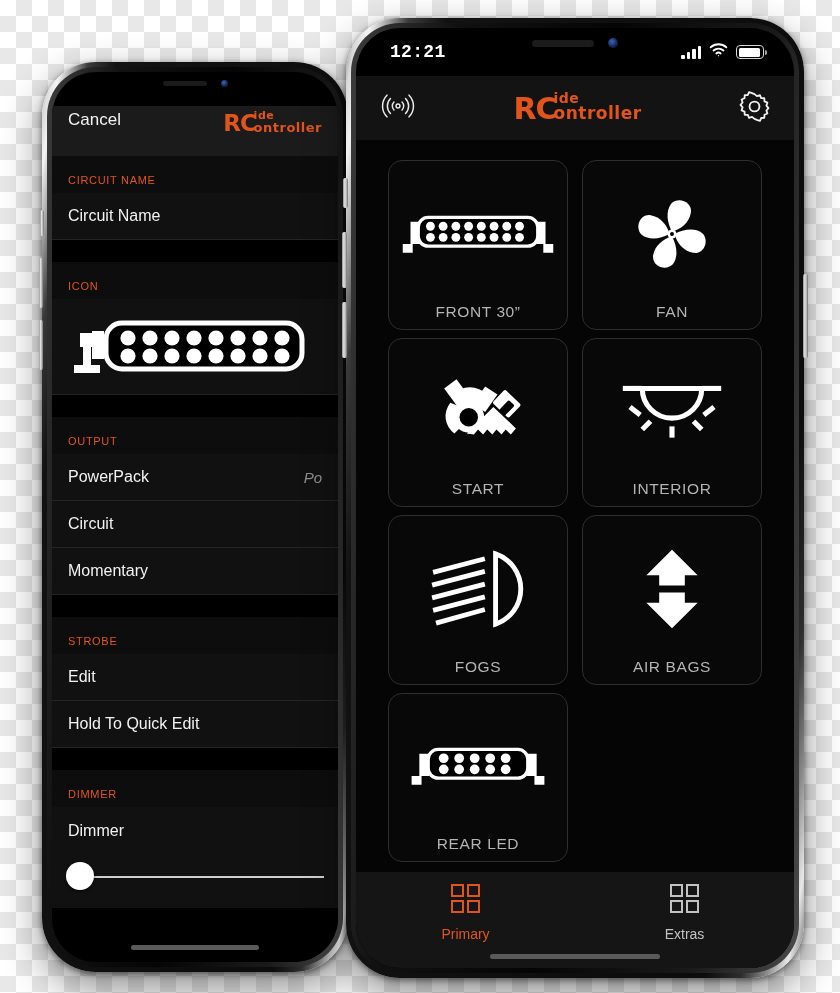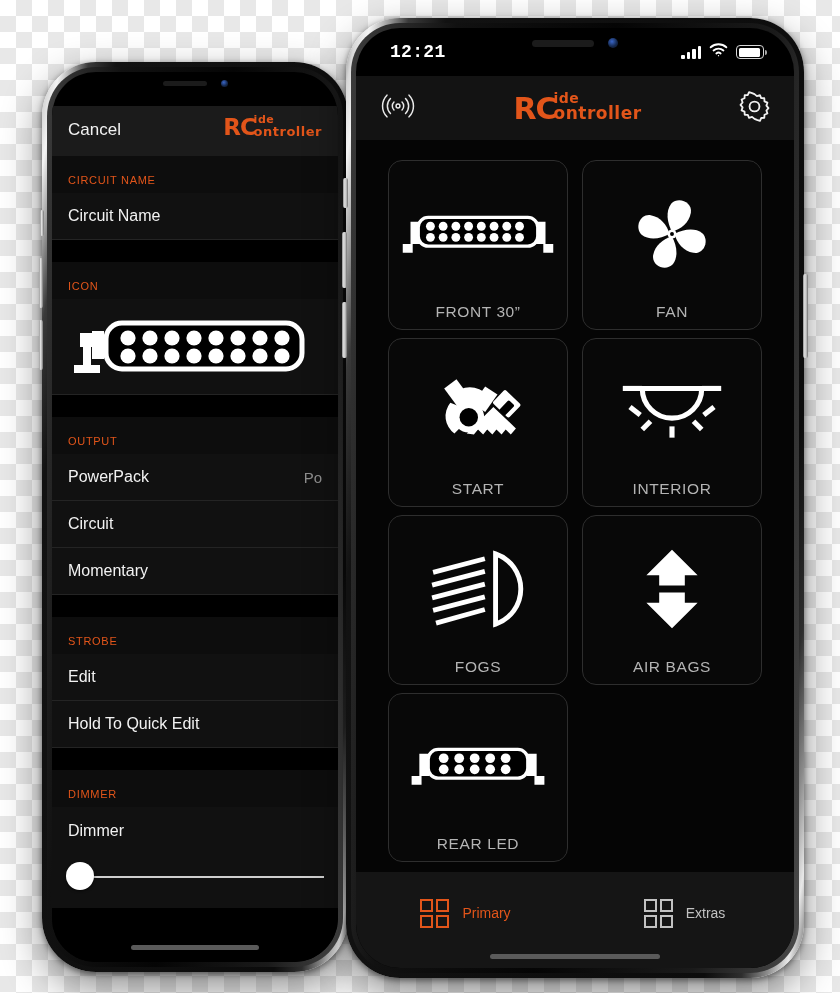--- a/index.html
+++ b/index.html
@@ -88,22 +88,22 @@
 
   .l-statusbar {
     position: absolute; top: 0; left: 0; right: 0; height: 34px;
     color: #fff; font-size: 14px; font-weight: bold;
     display: flex; align-items: center; padding-left: 22px;
     letter-spacing: .2px;
   }
   .l-navbar {
     position: absolute; top: 34px; left: 0; right: 0; height: 50px;
     background: #1b1b1b;
-    display: flex; align-items: flex-end;
-    padding: 16px 16px;
+    display: flex; align-items: flex-start;
+    padding: 4px 16px;
   }
   .l-cancel { color: #f2f2f2; font-size: 17px; }
   .l-logo { margin-left: auto; }
 
   
   .logo {
     display: inline-block;
     position: relative;
     color: #E2551A;
     font-family: "DejaVu Sans", sans-serif;
@@ -134,21 +134,21 @@
   }
   .row {
     height: 47px;
     display: flex; align-items: center;
     padding: 0 16px;
     background: #111111;
     border-bottom: 1px solid #242424;
     color: #f2f2f2;
     font-size: 16px;
   }
-  .row .rv { margin-left: auto; color: #8e8e8e; font-size: 15px; }
+  .row .rv { margin-left: auto; color: #8e8e8e; font-size: 15px; font-style: italic; }
   .sec-gap { height: 22px; background: #000; }
   .icon-row {
     background: #111111;
     border-bottom: 1px solid #242424;
     height: 96px;
     display: flex; align-items: center;
     padding-left: 10px;
   }
   .slider-row {
     background: #111; padding: 8px 16px 16px 16px;
@@ -236,22 +236,22 @@
 
   .r-tabbar {
     position: absolute; bottom: 0; left: 0; right: 0; height: 96px;
     background: #151515;
     display: flex;
     padding: 12px 0 26px 0;
     z-index: 15;
   }
   .tab {
     flex: 1;
-    display: flex; flex-direction: row;
-    align-items: center; justify-content: center;
+    display: flex; flex-direction: column;
+    align-items: center; justify-content: flex-end;
     gap: 13px;
   }
   .tab-grid { display: grid; grid-template-columns: 1fr 1fr; gap: 3px; }
   .tab-grid span {
     width: 13px; height: 13px;
     border: 2px solid currentColor;
   }
   .tab-label { font-size: 14px; }
   .tab.active { color: #E2551A; }
   .tab.inactive { color: #c2c2c2; }

